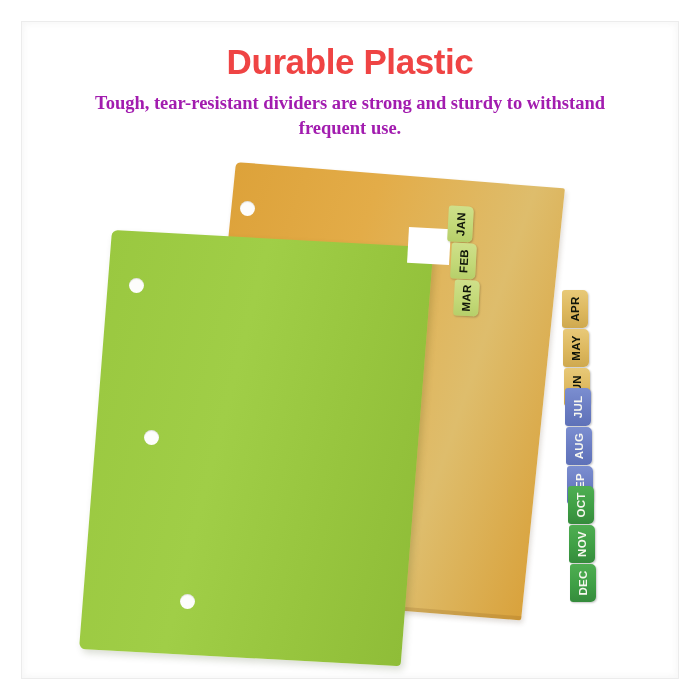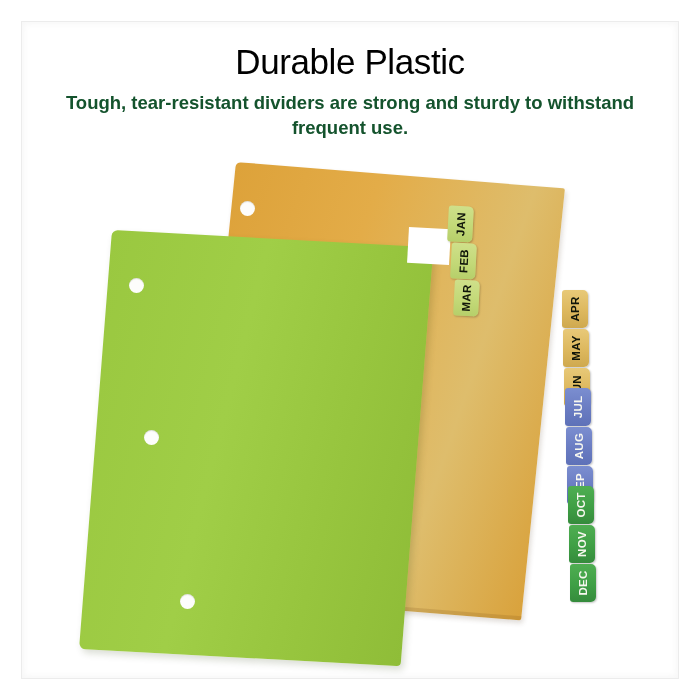--- a/index.html
+++ b/index.html
@@ -26,32 +26,33 @@
 
   .headings {
     position: absolute;
     left: 0; top: 42px;
     width: 700px;
     text-align: center;
   }
   .title {
     margin: 0;
     font-size: 35px;
-    font-weight: 400;
+    font-weight: 700;
     letter-spacing: -0.4px;
-    color: #000000;
+    color: #ef4444;
     line-height: 1.12;
   }
   .subtitle {
     margin: 10px auto 8px;
     width: 580px;
     font-size: 18.5px;
     font-weight: 700;
-    color: #14532d;
+    color: #a21caf;
     line-height: 1.32;
+    font-family: Liberation Serif, serif;
   }
 
   
   .stage {
     position: absolute;
     left: 0; top: 150px;
     width: 700px; height: 520px;
   }
 
   .sheet {

